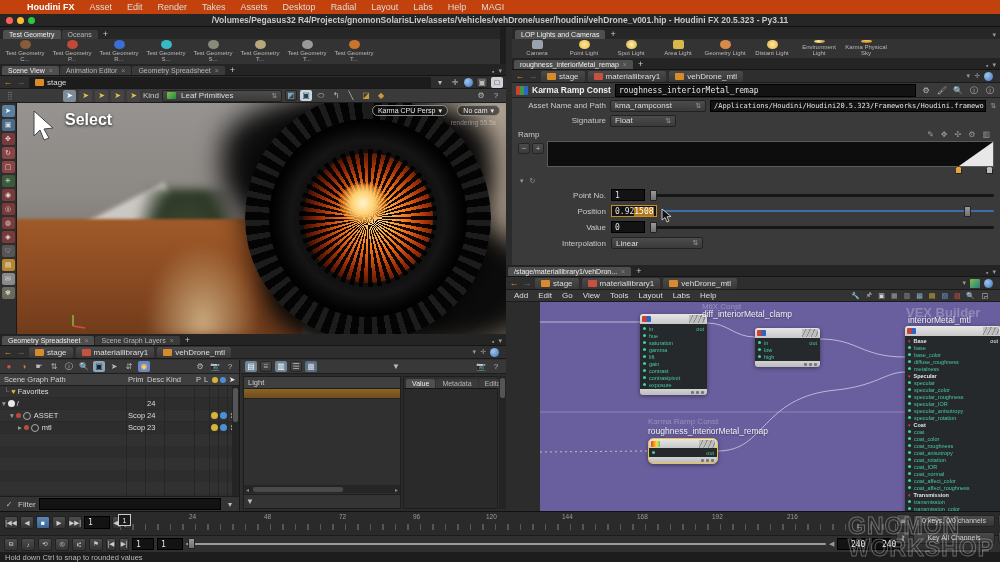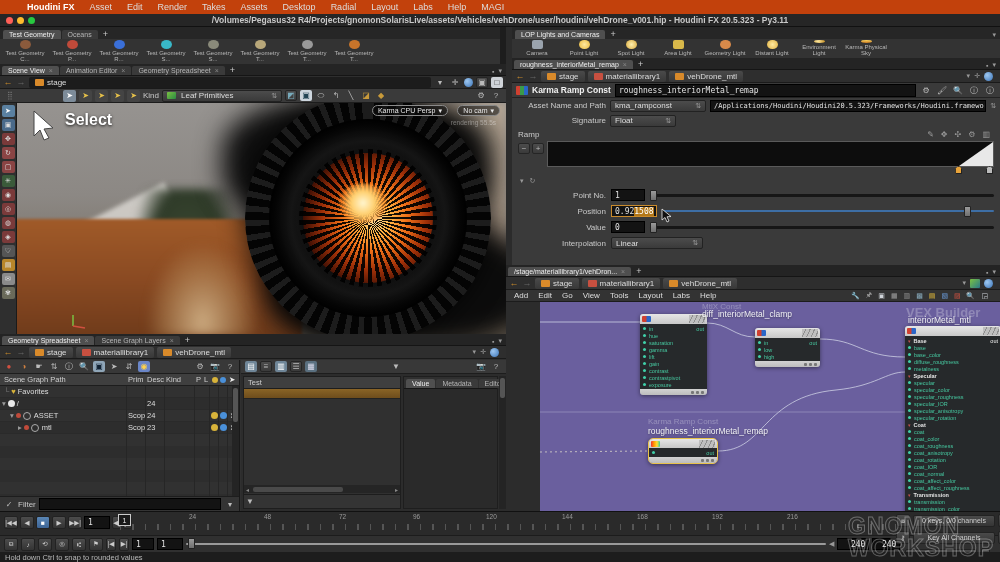--- a/index.html
+++ b/index.html
@@ -443,21 +443,21 @@
         <span class="ic" style="background:#5a7080;color:#dde;">▦</span>
         <span style="flex:1;"></span>
         <span class="ic">▼</span>
         <span style="flex:1;"></span>
         <span class="ic">📷</span>
         <span class="ic">?</span>
       </div>
 
       <div class="abs" style="left:2px;top:16px;width:158px;bottom:2px;border:1px solid #1e1e1e;background:#303030;">
         <div class="hdrbar">
-            <span style="padding-left:4px;">Test</span>
+            <span style="padding-left:4px;">Light</span>
           </div>
         <div style="height:10px;background:linear-gradient(180deg,#8a6426,#6e4d1c);border-bottom:1px solid #222;"></div>
         <div class="fx" style="position:absolute;left:0;right:0;bottom:15px;height:8px;background:#252525;">
           <span style="color:#888;font-size:6px;padding:0 2px;">◂</span>
             <div style="flex:1;height:5px;background:#4a4a4a;border-radius:2px;margin:0 2px;max-width:90px;"></div>
             <span style="margin-left:auto;color:#888;font-size:6px;padding:0 2px;">▸</span>
         </div>
         <div class="fx" style="position:absolute;left:0;right:0;bottom:0;height:14px;background:#343434;border-top:1px solid #1d1d1d;">
           <span class="ic">▼</span>
         </div>

